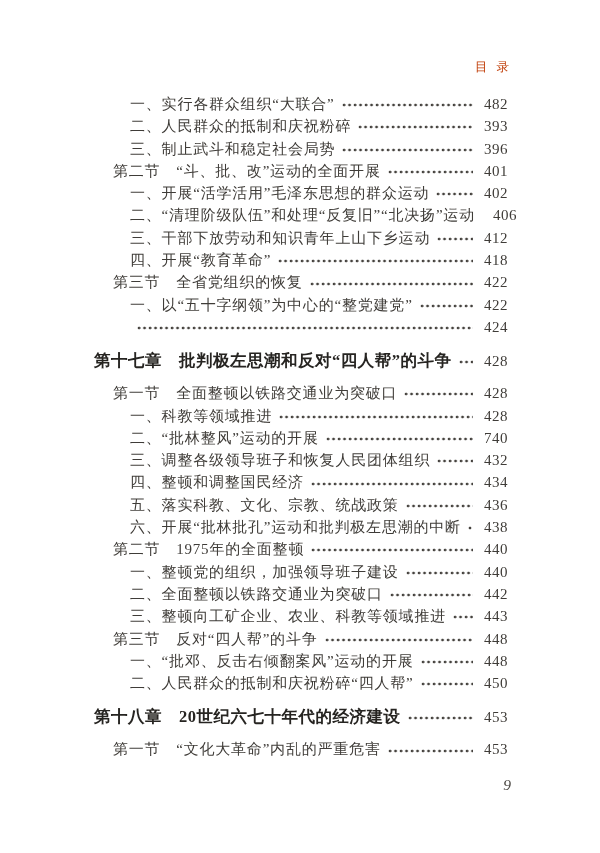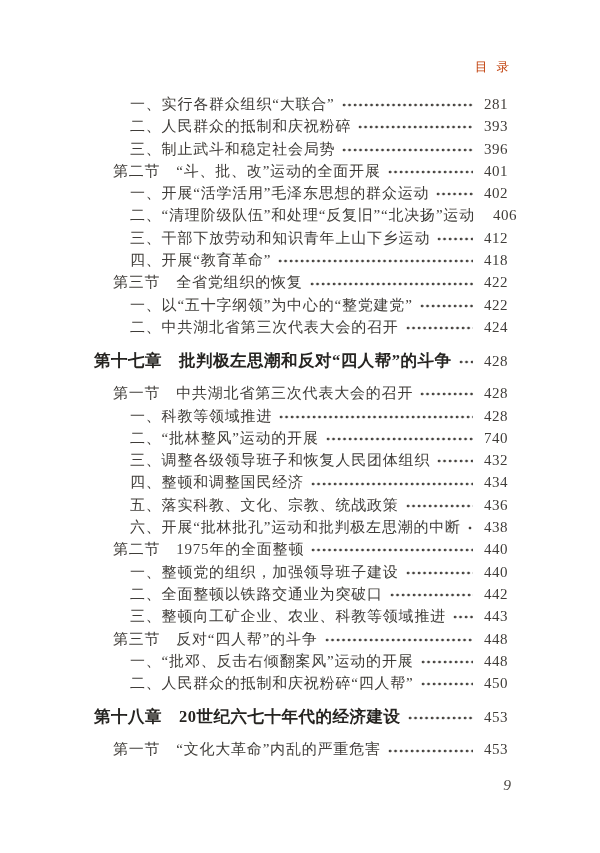--- a/index.html
+++ b/index.html
@@ -96,21 +96,21 @@
 
 <div class="page">
 
   <div class="running-header">目 录</div>
 
   <div class="toc">
 
       <div class="row item">
         <span class="label">一、实行各群众组织“大联合”</span>
         <span class="leader"></span>
-        <span class="page-num">281</span>
+        <span class="page-num">482</span>
       </div>
 
       <div class="row item">
         <span class="label">二、人民群众的抵制和庆祝粉碎</span>
         <span class="leader"></span>
         <span class="page-num">393</span>
       </div>
 
       <div class="row item">
         <span class="label">三、制止武斗和稳定社会局势</span>
@@ -154,33 +154,32 @@
         <span class="page-num">422</span>
       </div>
 
       <div class="row item">
         <span class="label">一、以“五十字纲领”为中心的“整党建党”</span>
         <span class="leader"></span>
         <span class="page-num">422</span>
       </div>
 
       <div class="row item">
-        <span class="label">二、中共湖北省第三次代表大会的召开</span>
         <span class="leader"></span>
         <span class="page-num">424</span>
       </div>
 
       <div class="row chapter">
         <span class="label">第十七章　批判极左思潮和反对“四人帮”的斗争</span>
         <span class="leader"></span>
         <span class="page-num">428</span>
       </div>
 
       <div class="row section">
-        <span class="label">第一节　中共湖北省第三次代表大会的召开</span>
+        <span class="label">第一节　全面整顿以铁路交通业为突破口</span>
         <span class="leader"></span>
         <span class="page-num">428</span>
       </div>
 
       <div class="row item">
         <span class="label">一、科教等领域推进</span>
         <span class="leader"></span>
         <span class="page-num">428</span>
       </div>
 

